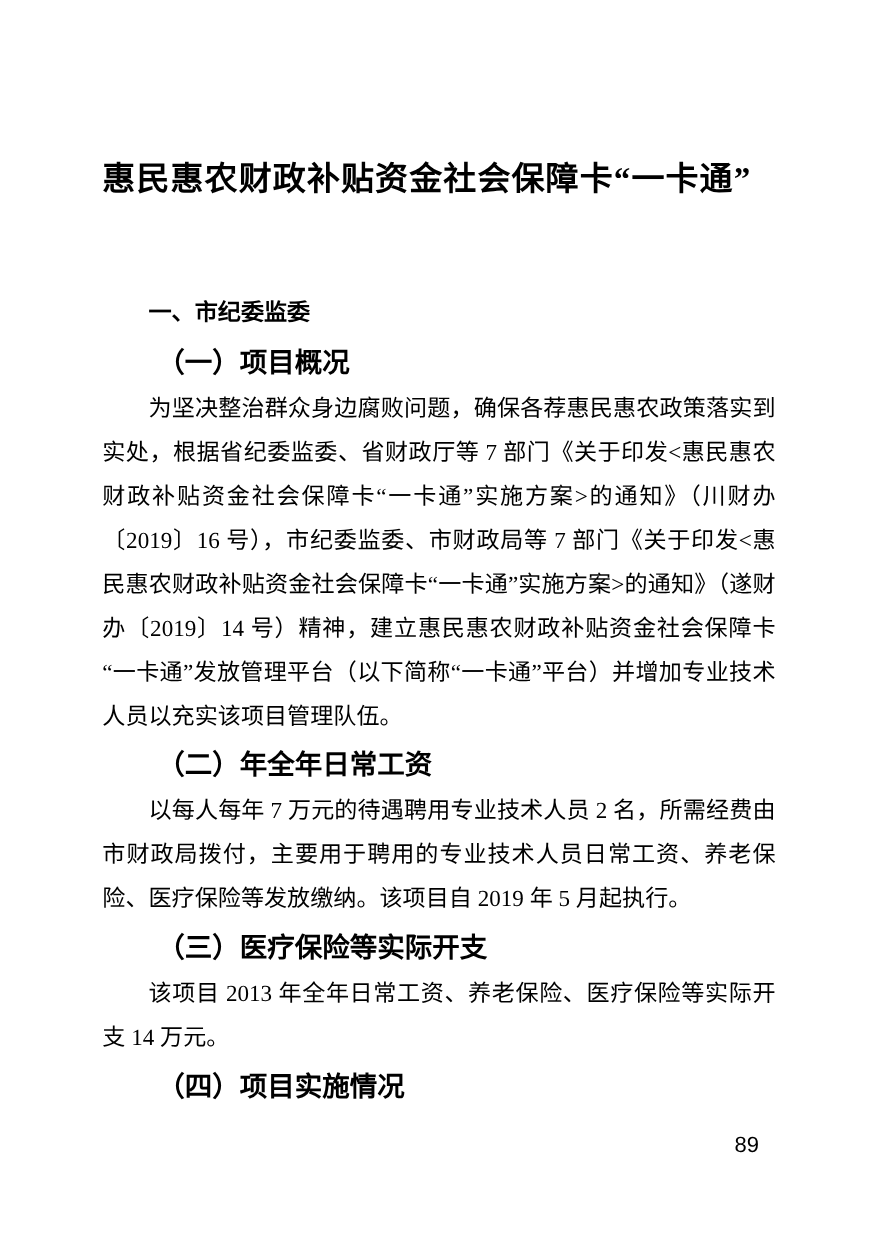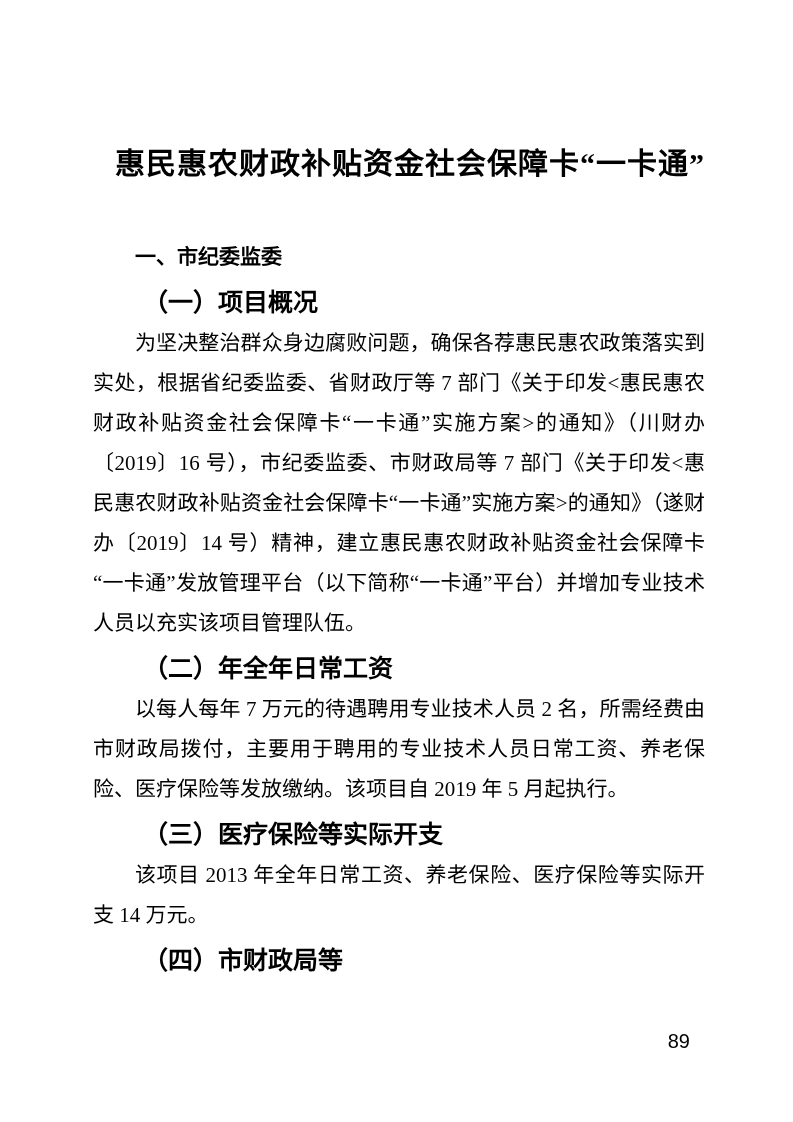--- a/index.html
+++ b/index.html
@@ -28,23 +28,23 @@
   .content {
     padding: 141px 88px 0 93px;
   }
 
   
   .title {
     font-family: "Liberation Serif", "DejaVu Serif", serif;
     font-weight: bold;
     font-size: 30px;
     line-height: 46px;
-    text-align: right;
+    text-align: left;
     letter-spacing: 1px;
-    margin-bottom: 50px;
+    margin-bottom: 78px;
   }
   .title-line { display: block; }
 
   
   .h-main {
     font-family: "Liberation Sans", "DejaVu Sans", sans-serif;
     font-weight: bold;
     font-size: 21px;
     line-height: 40px;
     text-indent: 2em;
@@ -97,18 +97,18 @@
     <p class="para">为坚决整治群众身边腐败问题，确保各荐惠民惠农政策落实到实处，根据省纪委监委、省财政厅等 7 部门《关于印发&lt;惠民惠农财政补贴资金社会保障卡“一卡通”实施方案&gt;的通知》（川财办〔2019〕16 号），市纪委监委、市财政局等 7 部门《关于印发&lt;惠民惠农财政补贴资金社会保障卡“一卡通”实施方案&gt;的通知》（遂财办〔2019〕14 号）精神，建立惠民惠农财政补贴资金社会保障卡“一卡通”发放管理平台（以下简称“一卡通”平台）并增加专业技术人员以充实该项目管理队伍。</p>
 
     <h3 class="h-sub">（二）年全年日常工资</h3>
 
     <p class="para">以每人每年 7 万元的待遇聘用专业技术人员 2 名，所需经费由市财政局拨付，主要用于聘用的专业技术人员日常工资、养老保险、医疗保险等发放缴纳。该项目自 2019 年 5 月起执行。</p>
 
     <h3 class="h-sub">（三）医疗保险等实际开支</h3>
 
     <p class="para">该项目 2013 年全年日常工资、养老保险、医疗保险等实际开支 14 万元。</p>
 
-    <h3 class="h-sub">（四）市财政局等</h3>
+    <h3 class="h-sub">（四）项目实施情况</h3>
 
   </div>
 
   <div class="page-number">89</div>
 </div>
 
 </body></html>

